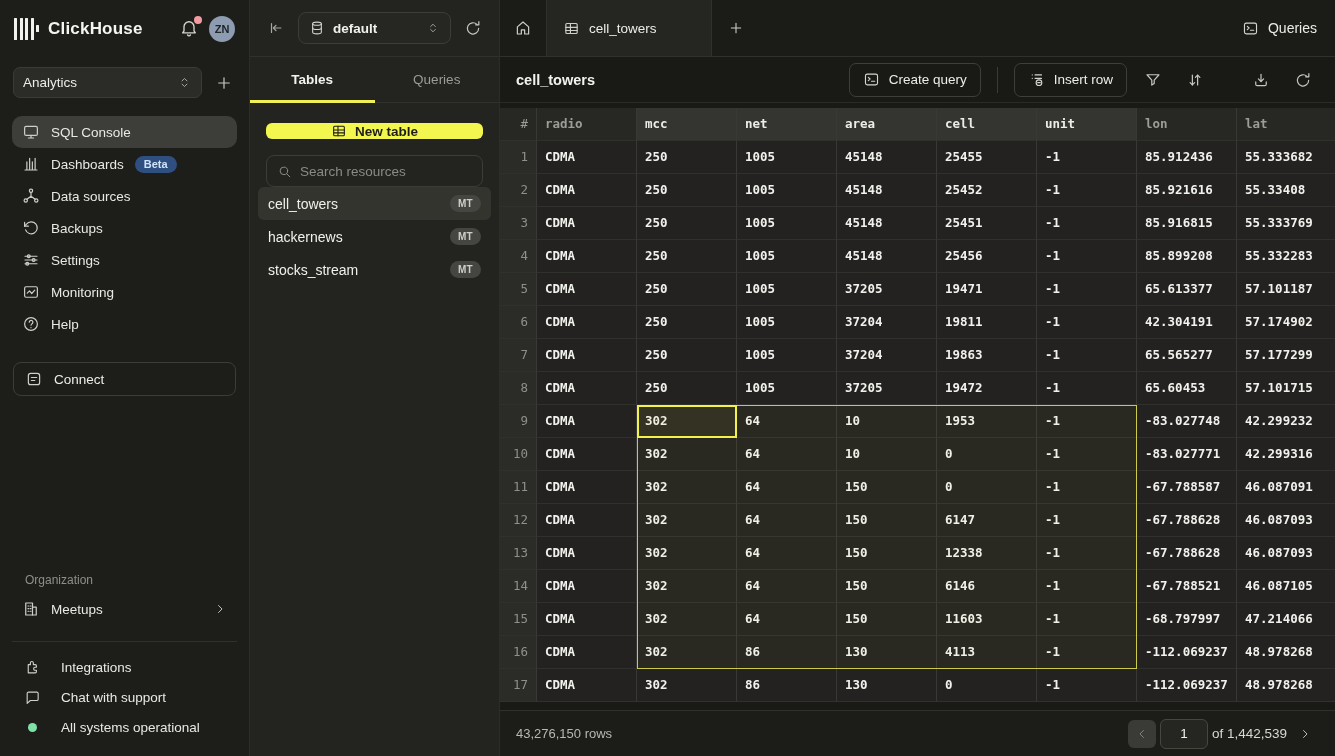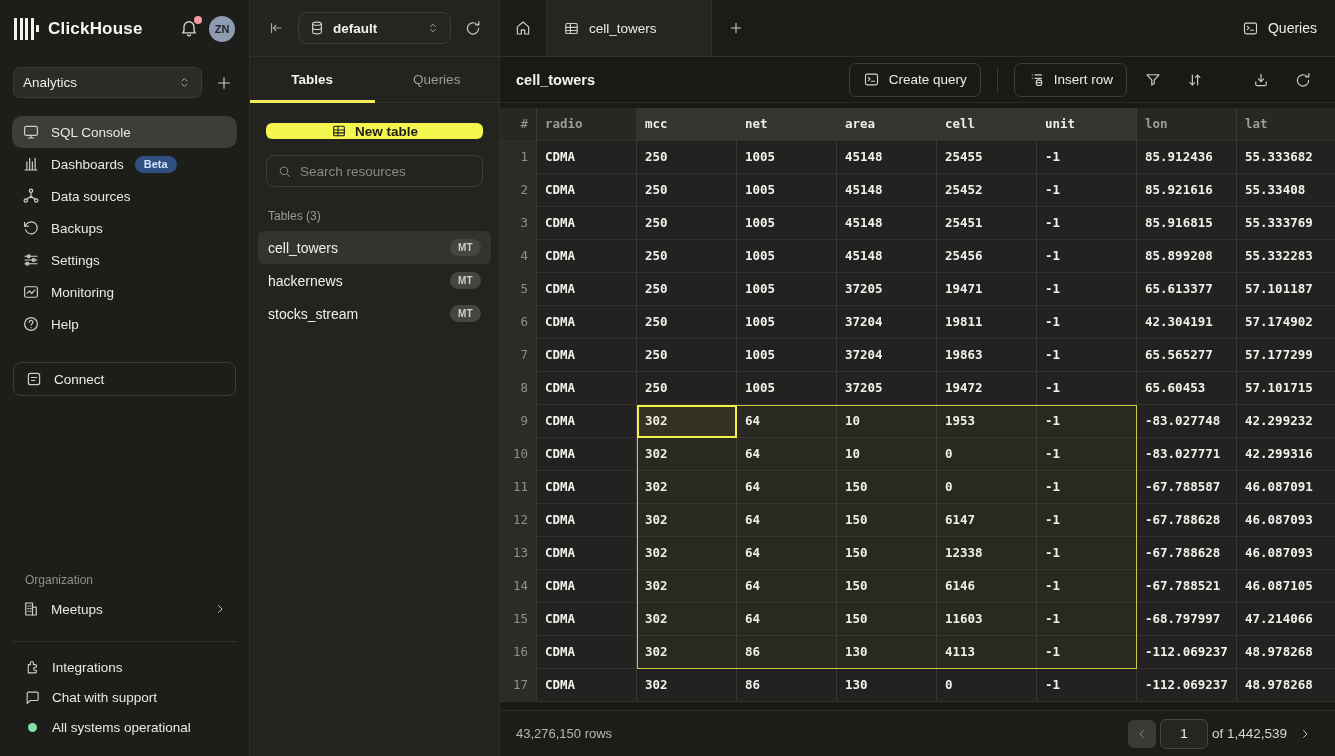--- a/index.html
+++ b/index.html
@@ -37,21 +37,21 @@
   .nav-item .ic { color:#cfcfc9; }
   .nav-item.active { background:#3d3d39; }
   .badge-beta { background:#2e4f80; color:#d2e4fa; font-size:11px; font-weight:600; border-radius:10px; padding:2.5px 9px; }
   .connect-btn { margin:22px 13px 0 13px; height:34px; border:1px solid #3c3c38; border-radius:8px; background:none;
                  display:flex; align-items:center; gap:11px; padding:0 11px; font-size:13.5px; color:#ececea; cursor:pointer; }
   .connect-btn .ic { color:#cfcfc9; }
   .sb-spacer { flex:1; }
   .org-label { font-size:12px; color:#8f8f89; padding:0 25px; margin-bottom:6px; }
   .sb-bottom-group { padding:0 12px 0 12px; }
   .divider-h { border-top:1px solid #30302c; margin:16px 0 10px 0; }
-  .foot-item { height:30px; display:flex; align-items:center; gap:11px; padding:0 12px; font-size:13.5px; color:#e8e8e4; cursor:pointer; }
+  .foot-item { height:30px; display:flex; align-items:center; gap:20px; padding:0 12px; font-size:13.5px; color:#e8e8e4; cursor:pointer; }
   .foot-item .ic { width:17px; height:17px; color:#cfcfc9; }
   .status-dot { width:9px; height:9px; border-radius:50%; background:#7ee2a8; margin:0 4px; }
   .chev-right { margin-left:auto; color:#cfcfc9; }
   .sb-bottom-pad { height:14px; }
 
   
   .explorer { width:250px; flex:none; background:#232320; display:flex; flex-direction:column; border-right:1px solid #2c2c28; }
   .ex-header { height:57px; flex:none; display:flex; align-items:center; padding:0 14px; gap:10px; border-bottom:1px solid #30302c; }
   .collapse-btn { color:#a8a8a2; }
   .db-select { flex:1; height:32px; border:1px solid #3c3c38; border-radius:8px; background:#262623;
@@ -310,21 +310,20 @@
     </button>
 
     <div class="search-box">
       <svg class="ic" viewBox="0 0 24 24" style="width:15px;height:15px;">
         <circle cx="11" cy="11" r="6"></circle>
           <path d="M15.5 15.5L20.5 20.5"></path>
       </svg>
       <input type="text" placeholder="Search resources" style="">
     </div>
 
-    <div class="tables-label">Tables (3)</div>
 
     <div class="table-list">
       <div class="table-item selected">
         <span class="nm">cell_towers</span>
         <span class="badge-mt">MT</span>
       </div>
       <div class="table-item">
         <span class="nm">hackernews</span>
         <span class="badge-mt">MT</span>
       </div>

